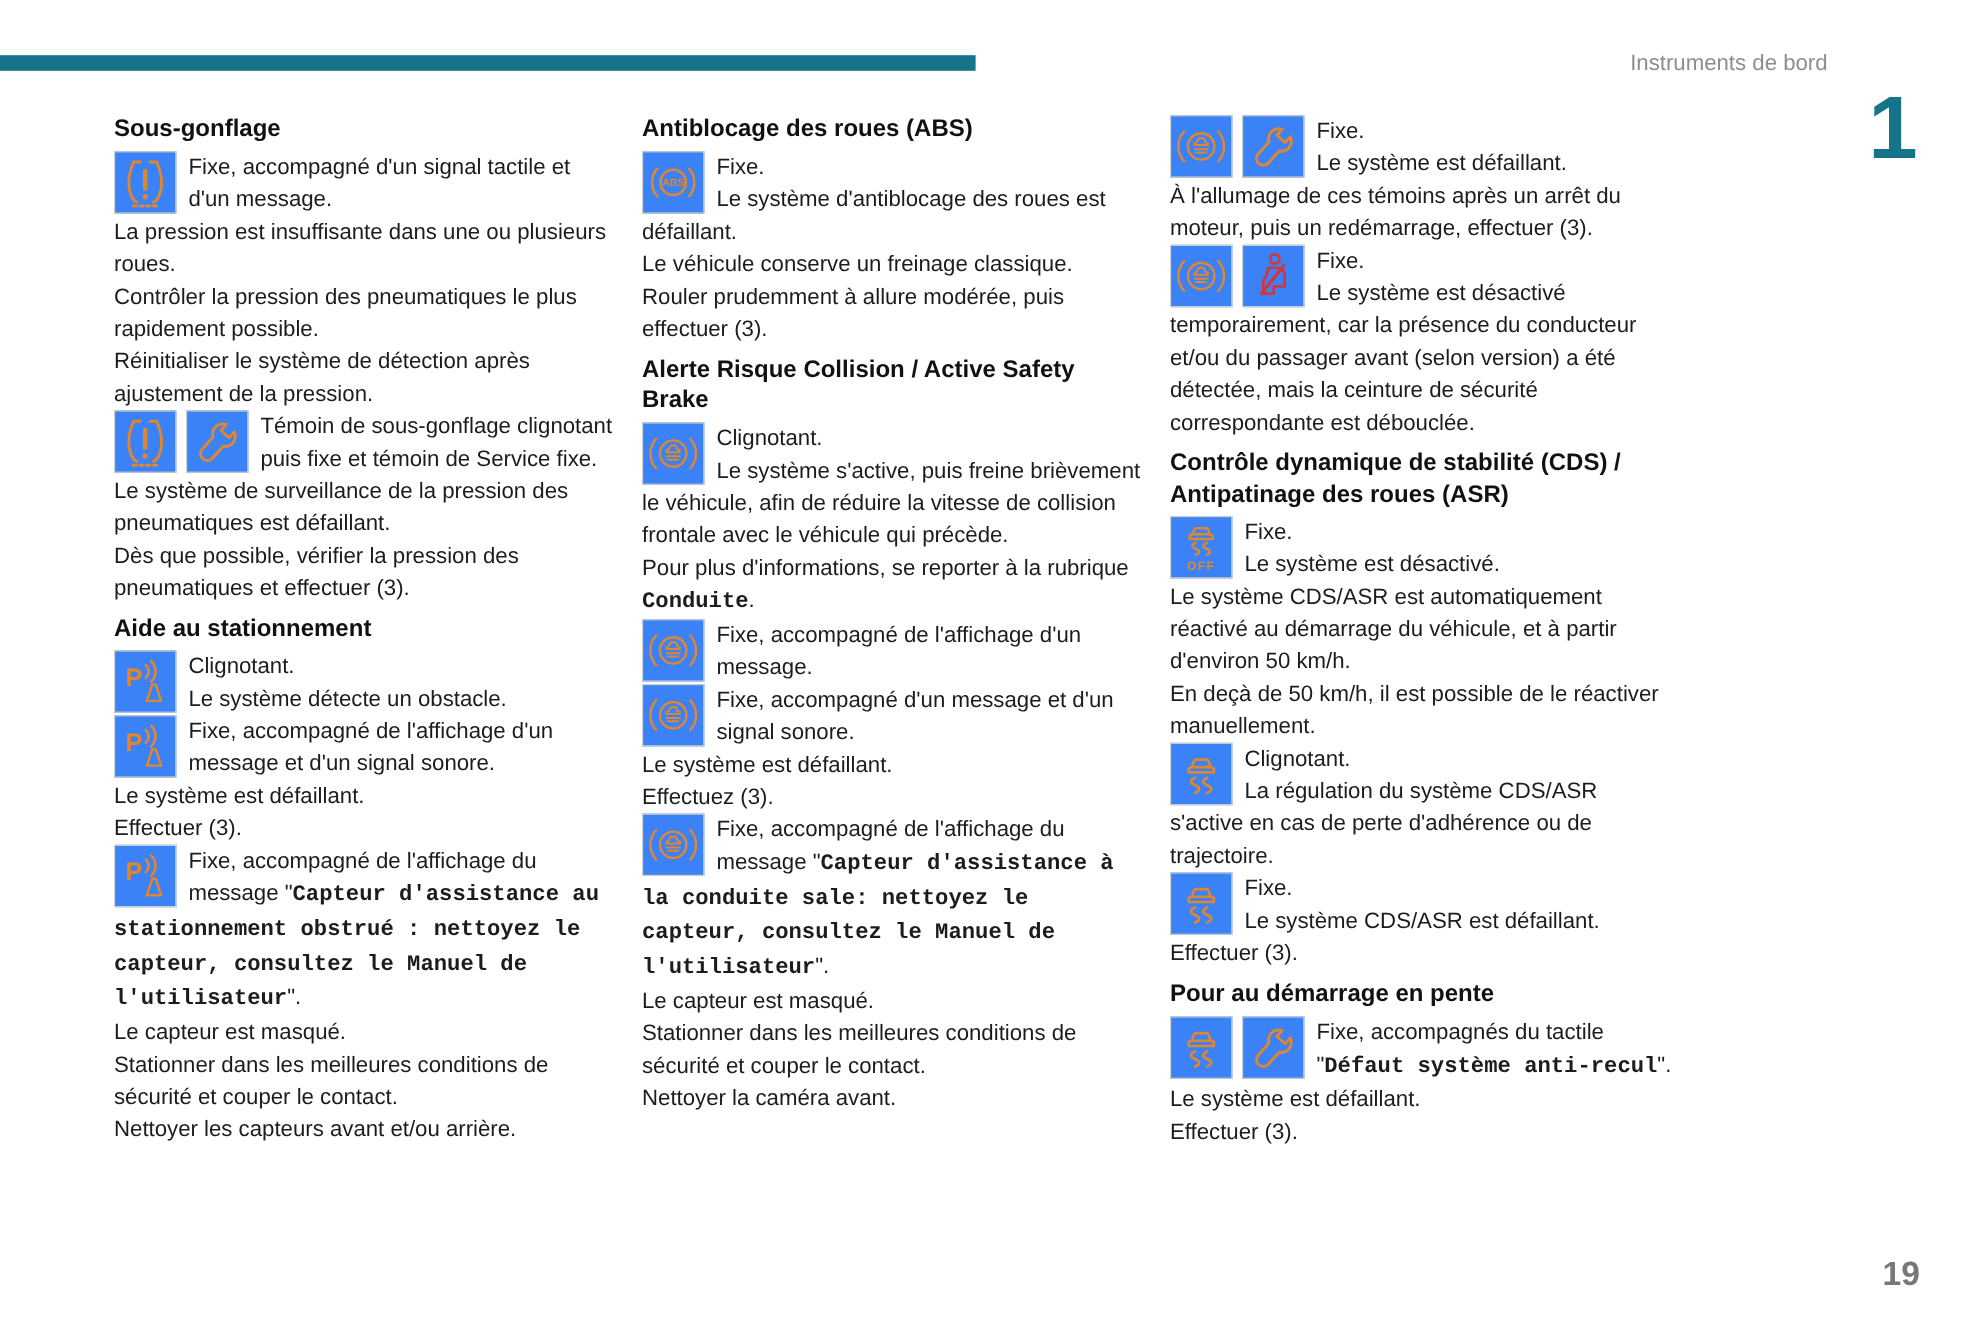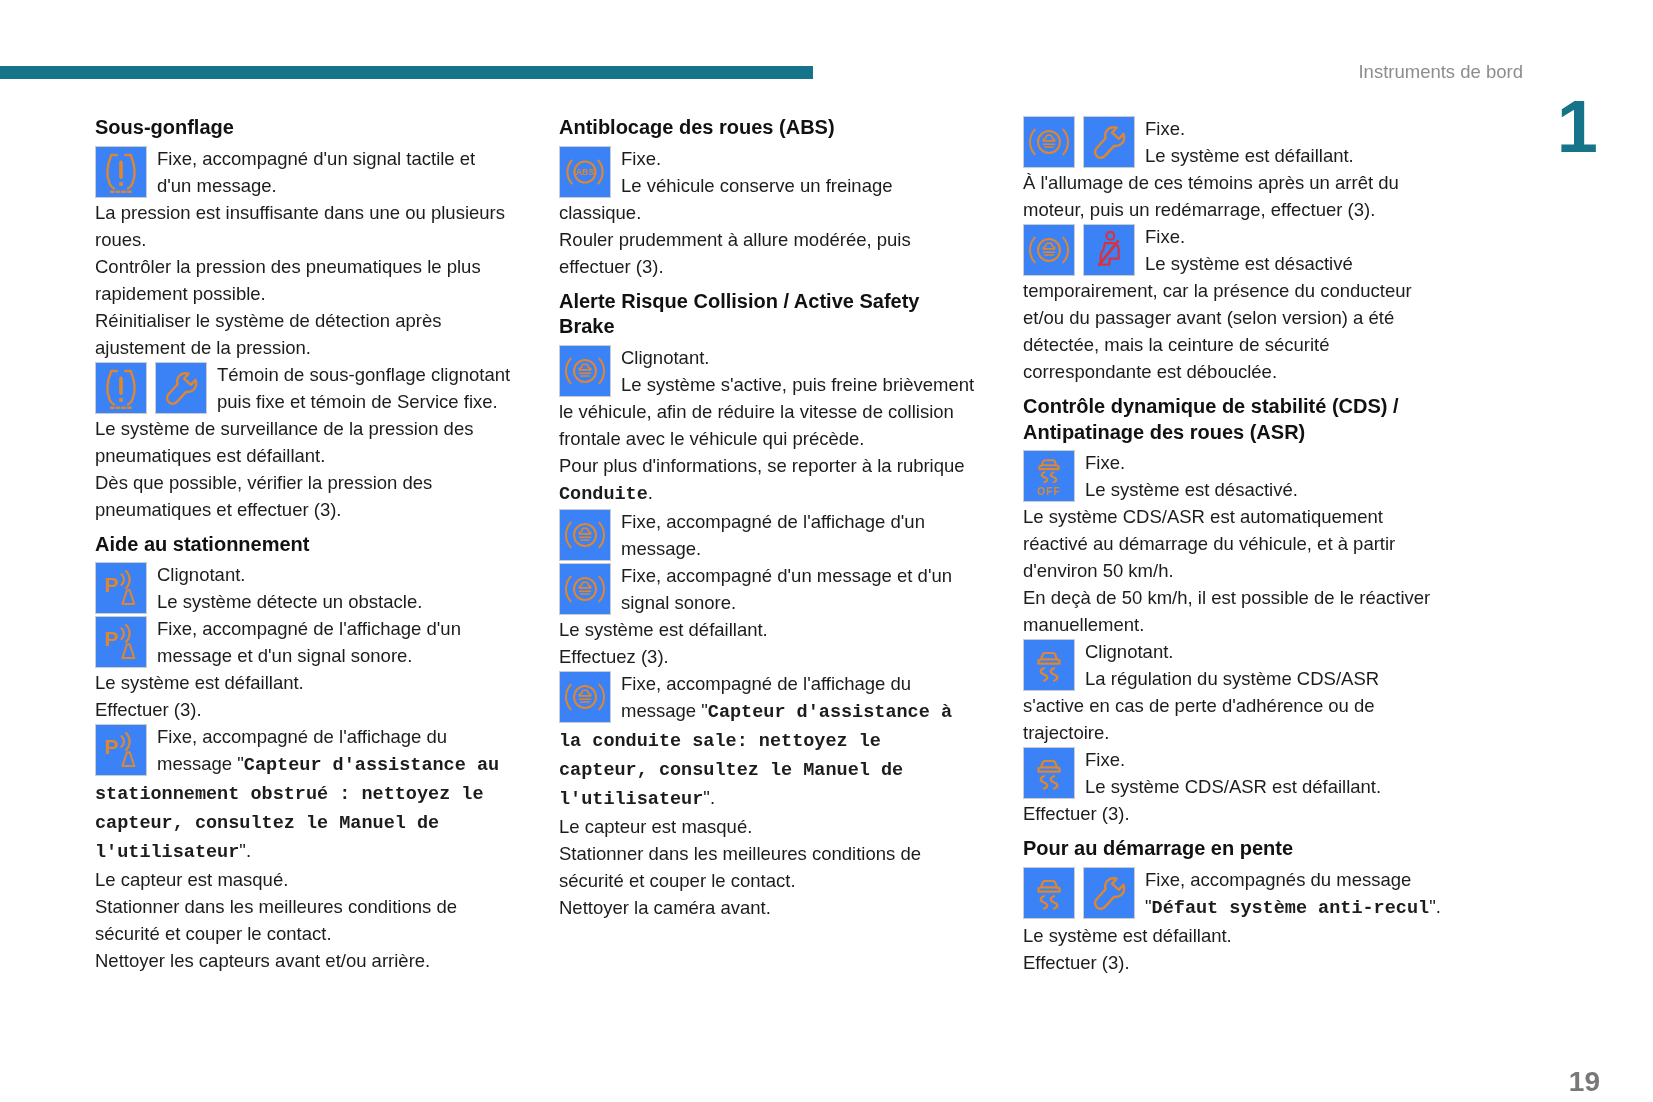--- a/index.html
+++ b/index.html
@@ -1,24 +1,24 @@
 <!DOCTYPE html>
 <html><head>
 <meta charset="utf-8">
 <style>
   html,body{margin:0;padding:0;background:#ffffff;}
   .page{
     position:relative;width:1653px;height:1083px;background:#ffffff;overflow:hidden;
-    font-family:"Liberation Sans",sans-serif;color:#1c1c1c;margin-top:20px;
+    font-family:"Liberation Sans",sans-serif;color:#1c1c1c;
   }
   .top-bar{position:absolute;left:0;top:46px;width:813px;height:13px;}
   .header-label{position:absolute;top:41px;right:130px;font-size:18.5px;line-height:22px;color:#8d8d8d;}
   .chapter-num{position:absolute;top:70px;right:55px;font-size:74px;font-weight:700;line-height:1;}
   .page-num{position:absolute;top:1046px;right:53px;font-size:28px;font-weight:700;color:#787878;}
-  .columns{position:absolute;left:95px;top:95px;width:1346px;display:flex;gap:46px;}
+  .columns{position:absolute;left:95px;top:95px;width:1346px;display:flex;gap:22px;}
   .col{width:418px;font-size:18.5px;line-height:27px;}
   .col > :first-child{margin-top:0;}
   h3.section-heading{font-size:20px;font-weight:700;line-height:25.5px;margin:9px 0 4px 0;color:#111;}
   .para,.entry{margin:0;}
   .icon-group{float:left;margin:1px 10px 0 0;display:flex;gap:8px;}
   .iconbox{
     width:52px;height:52px;box-sizing:border-box;border:1.5px solid #cccccc;background:#3b82f6;
     display:inline-flex;align-items:center;justify-content:center;flex:0 0 auto;
   }
   .iconbox svg{display:block;}
@@ -117,21 +117,21 @@
             <span class="iconbox">
               <svg viewBox="0 0 48 48" width="44" height="44">
    <g fill="none" stroke="#e0862f" stroke-width="2.3" stroke-linecap="round">
      <circle cx="24" cy="24" r="11.5"></circle>
      <path d="M9.5 11.5 a 19 19 0 0 0 0 25"></path>
      <path d="M38.5 11.5 a 19 19 0 0 1 0 25"></path>
    </g>
    <text x="24" y="27.5" text-anchor="middle" font-size="9.5" font-weight="700" fill="#e0862f" font-family="Liberation Sans, sans-serif">ABS</text>
               </svg>
             </span>
-          </span><span><span>Fixe.</span><br></span></div>
+          </span><span><span>Fixe.</span><br><span>Le système d'antiblocage des roues est défaillant.</span></span></div>
         <div class="para"><span>Le véhicule conserve un freinage classique.</span></div>
         <div class="para"><span>Rouler prudemment à allure modérée, puis effectuer (3).</span></div>
         <h3 class="section-heading">Alerte Risque Collision / Active Safety Brake</h3>
         <div class="entry"><span class="icon-group">
             <span class="iconbox">
               <svg viewBox="0 0 48 48" width="44" height="44">
    <g fill="none" stroke="#e0862f" stroke-width="2.2" stroke-linecap="round">
      <circle cx="24" cy="24" r="12"></circle>
      <path d="M8.5 10.5 a 20 20 0 0 0 0 27"></path>
      <path d="M39.5 10.5 a 20 20 0 0 1 0 27"></path>
@@ -284,19 +284,19 @@
    </g>
               </svg>
             </span>
             <span class="iconbox">
               <svg viewBox="0 0 48 48" width="44" height="44">
    <g transform="rotate(42 24 25)">
      <path d="M19 7 V14.5 H29 V7 C32.5 9 34.8 12 34.8 15.8 C34.8 19.2 32.9 22.1 30.2 23.7 V38.5 C30.2 41.9 27.4 44.6 24 44.6 C20.6 44.6 17.8 41.9 17.8 38.5 V23.7 C15.1 22.1 13.2 19.2 13.2 15.8 C13.2 12 15.5 9 19 7 Z" fill="none" stroke="#e0862f" stroke-width="2.6" stroke-linejoin="round"></path>
    </g>
               </svg>
             </span>
-          </span><span><span>Fixe, accompagnés du message</span><br><span>"</span><b>Défaut système anti-recul</b><span>".</span></span></div>
+          </span><span><span>Fixe, accompagnés du tactile</span><br><span>"</span><b>Défaut système anti-recul</b><span>".</span></span></div>
         <div class="para"><span>Le système est défaillant.</span></div>
         <div class="para"><span>Effectuer (3).</span></div>
       </div>
   </div>
   <div class="page-num">19</div>
 </div>
 
 </body></html>

